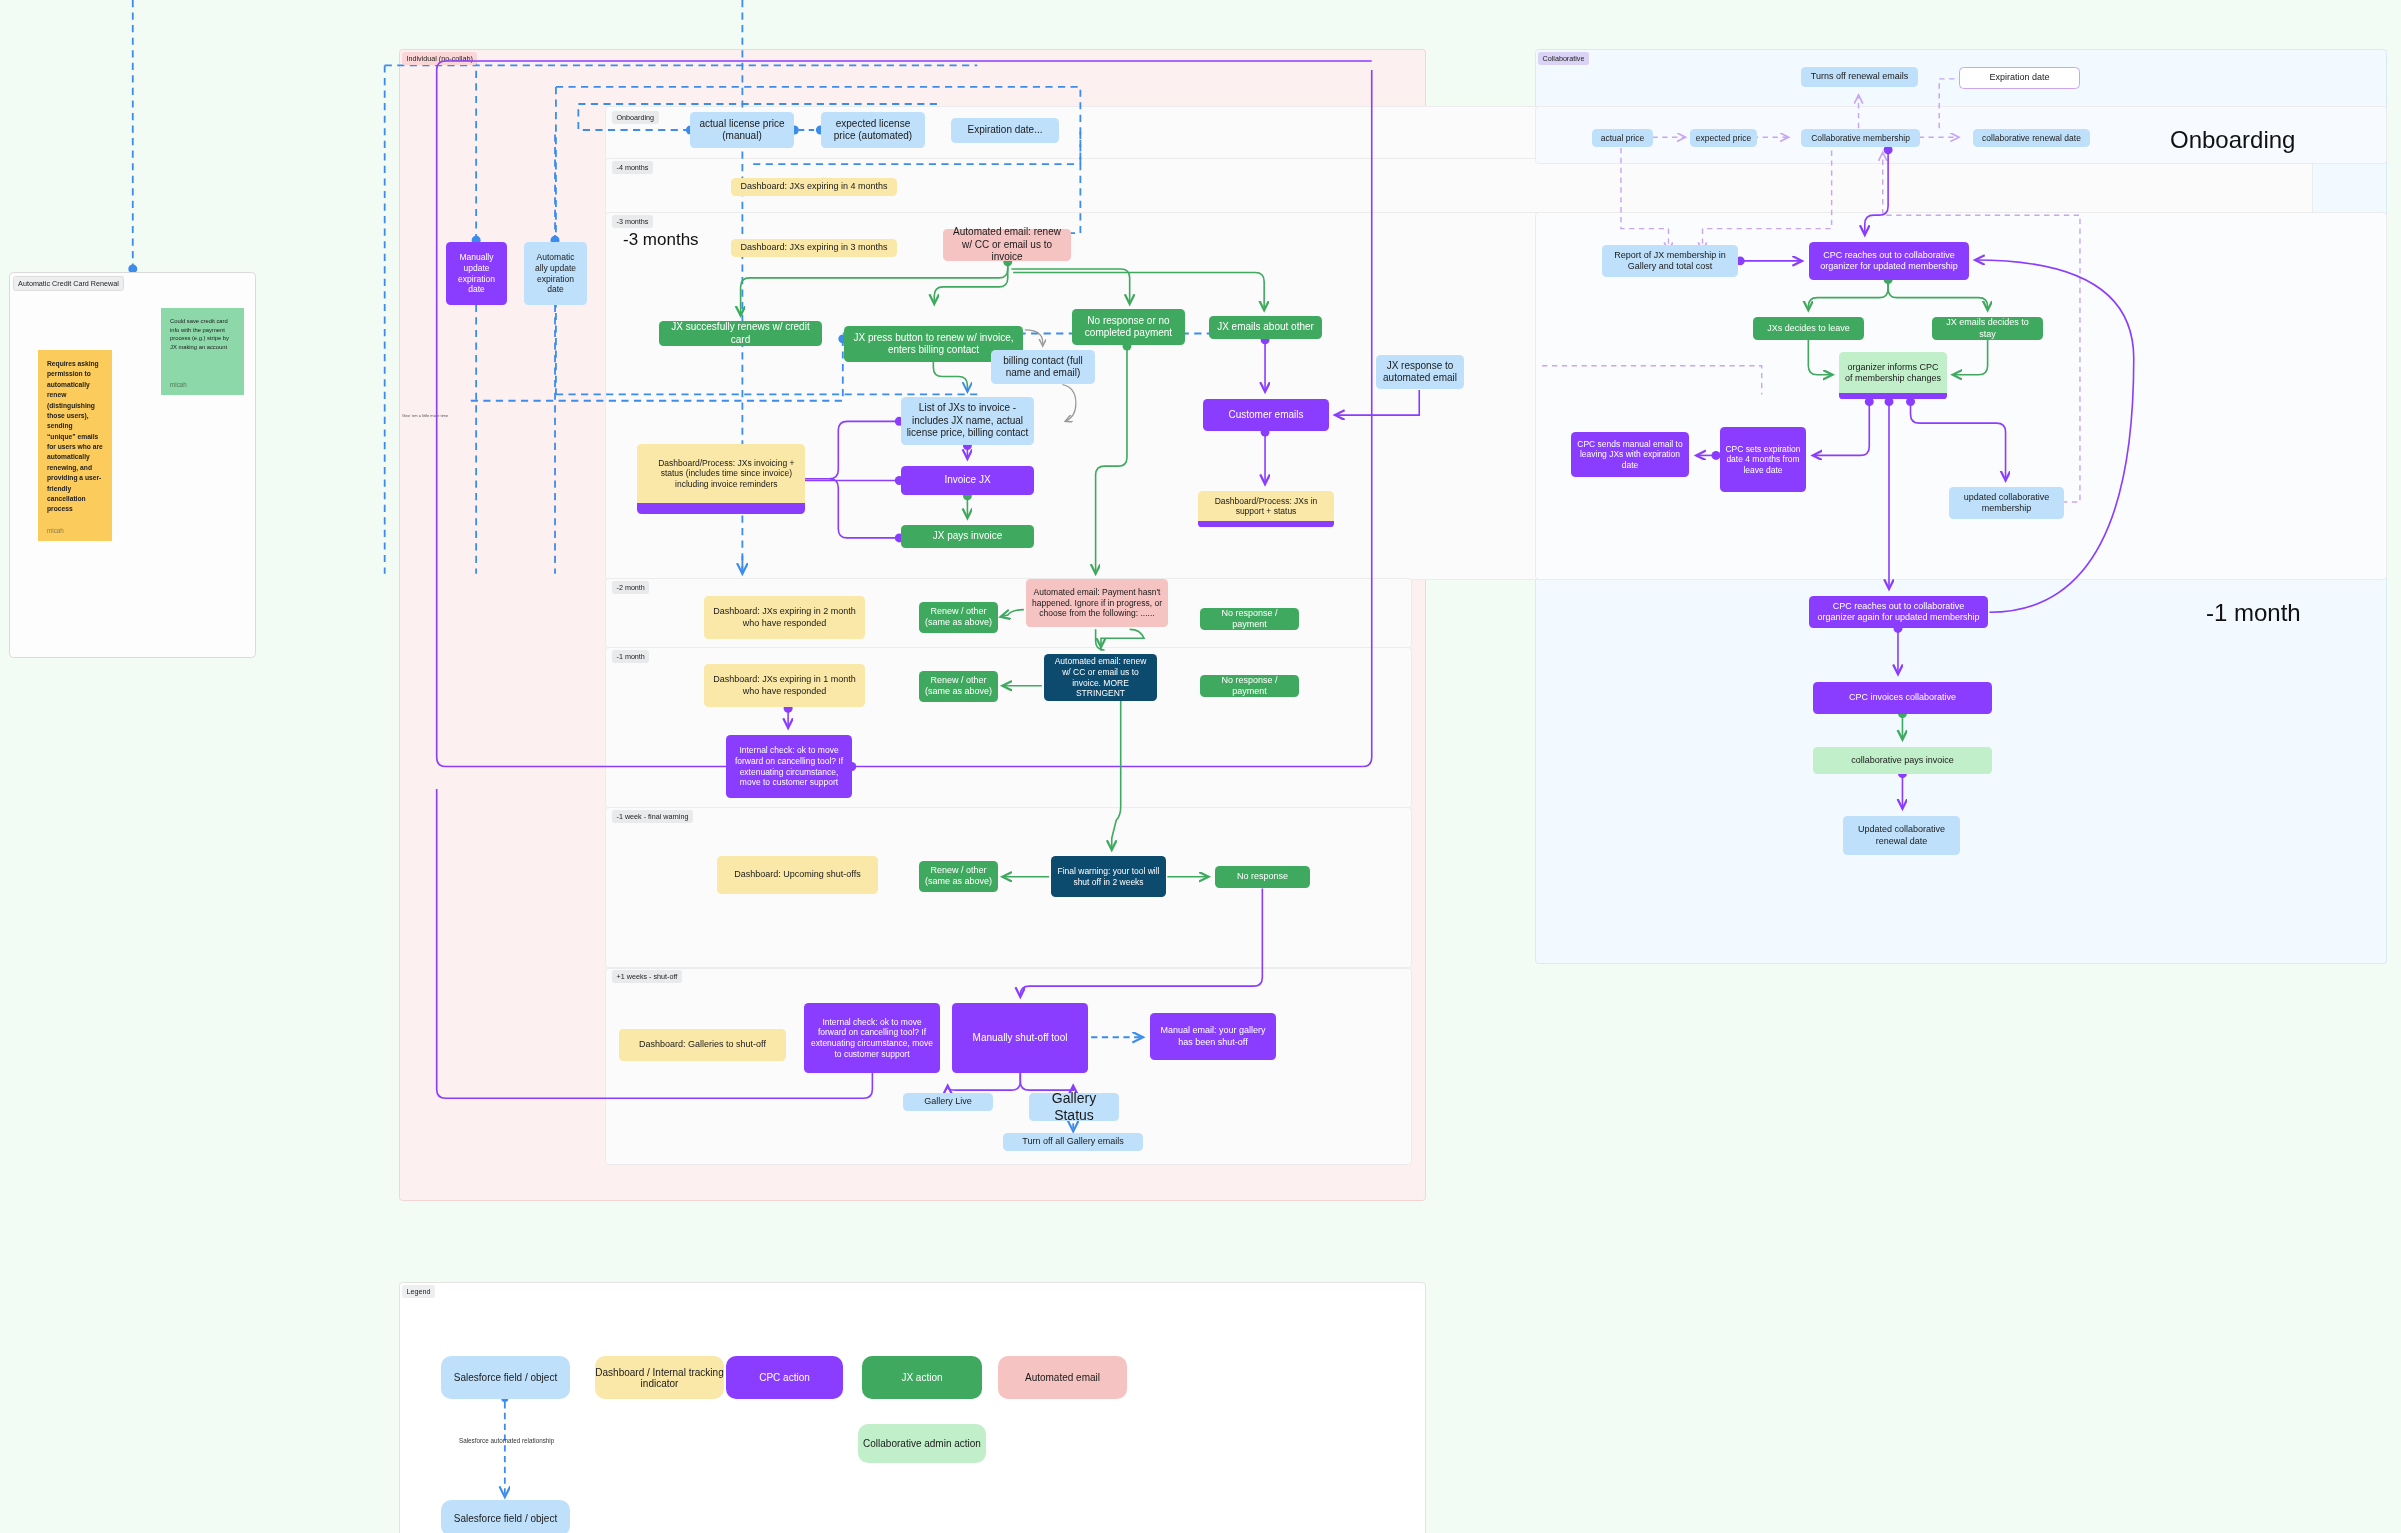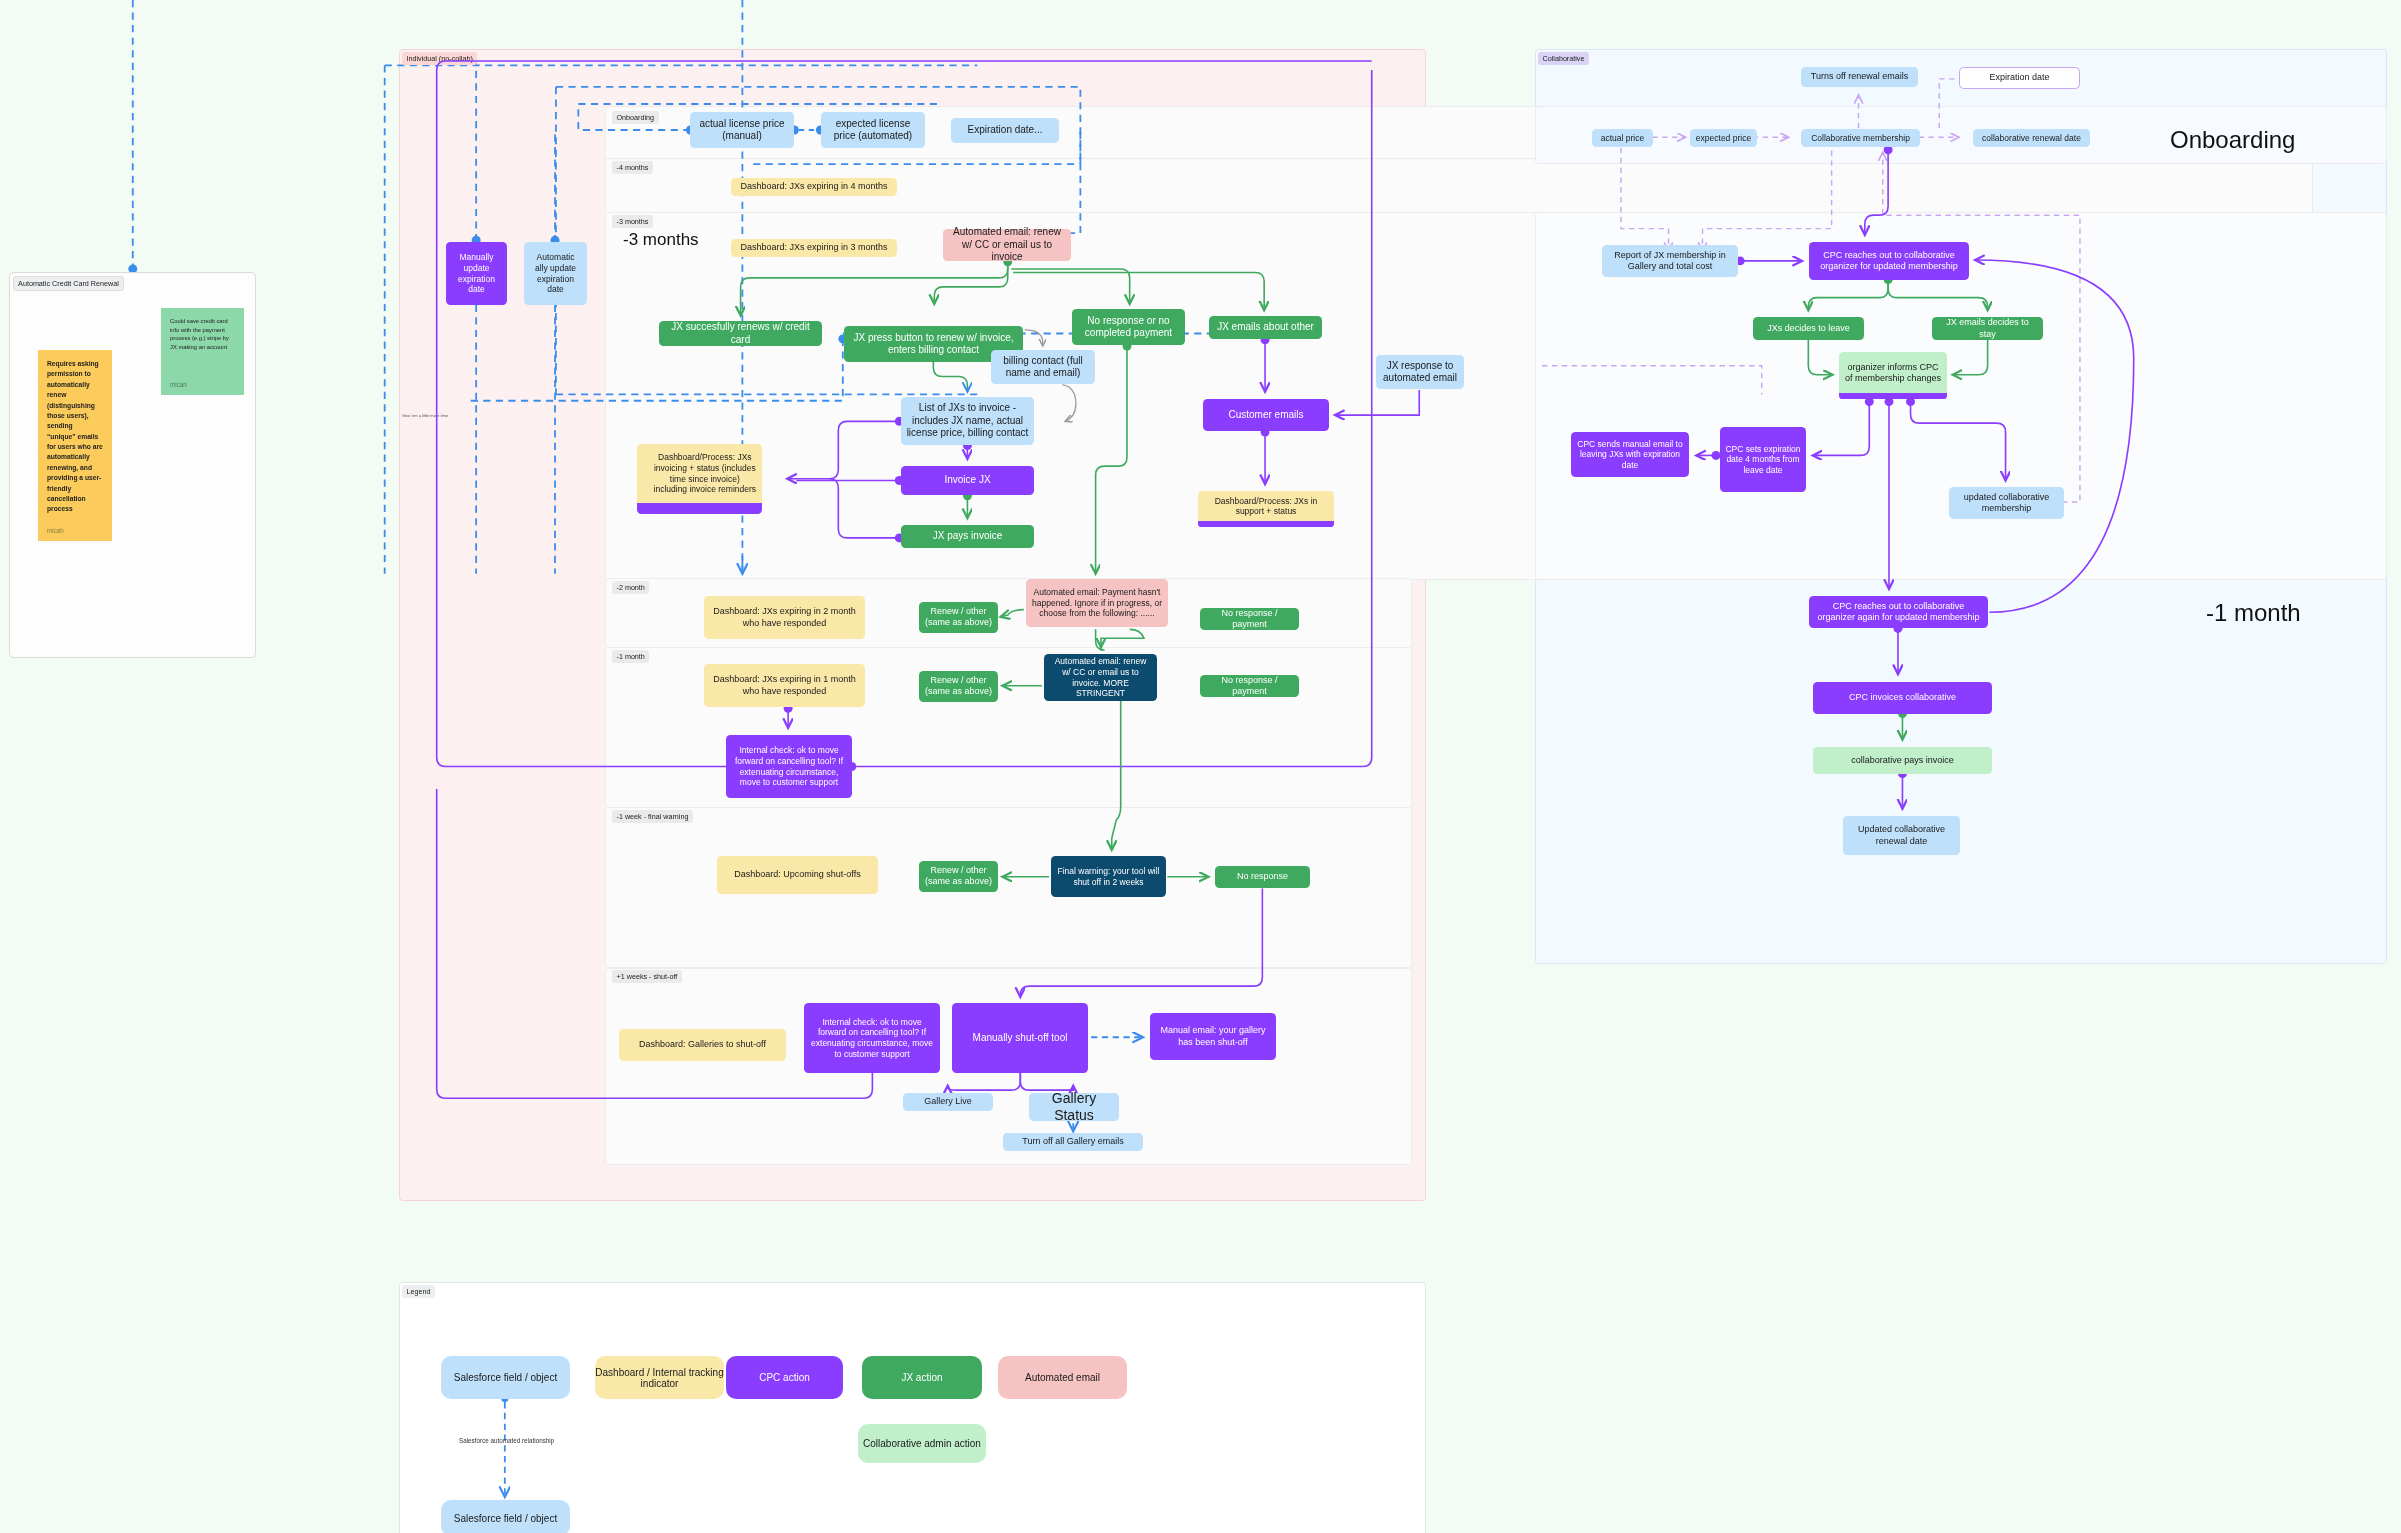--- a/index.html
+++ b/index.html
@@ -306,21 +306,21 @@
   <div class="node jx" style="left:1072px;top:309px;width:113px;height:36px;">No response or no completed payment</div>
   <div class="node jx" style="left:1209px;top:316px;width:113px;height:23px;">JX emails about other</div>
 
   <div class="node salesforce" style="left:991px;top:350px;width:104px;height:34px;">billing contact (full name and email)</div>
   <div class="node salesforce" style="left:1376px;top:355px;width:88px;height:34px;">JX response to automated email</div>
 
   <div class="node cpc" style="left:1203px;top:399px;width:126px;height:32px;">Customer emails</div>
 
   <div class="node salesforce" style="left:901px;top:397px;width:133px;height:48px;">List of JXs to invoice - includes JX name, actual license price, billing contact</div>
 
-  <div class="node dashboard footbar" style="left:637px;top:444px;width:125px;height:70px;font-size:8.5px;padding-bottom:14.3px;position:absolute;padding-left:16px;">Dashboard/Process: JXs invoicing + status (includes time since invoice) including invoice reminders</div>
+  <div class="node dashboard footbar" style="left:637px;top:444px;width:168px;height:70px;font-size:8.5px;padding-bottom:14.3px;position:absolute;padding-left:16px;">Dashboard/Process: JXs invoicing + status (includes time since invoice) including invoice reminders</div>
 
   <div class="node dashboard footbar2" style="left:1198px;top:491px;width:136px;height:36px;font-size:8.5px;padding-bottom:9px;">Dashboard/Process: JXs in support + status</div>
 
   <div class="node cpc" style="left:901px;top:466px;width:133px;height:29px;">Invoice JX</div>
   <div class="node jx" style="left:901px;top:525px;width:133px;height:23px;">JX pays invoice</div>
 
   <div class="node dashboard" style="left:704px;top:596px;width:161px;height:43px;font-size:9px;">Dashboard: JXs expiring in 2 month who have responded</div>
   <div class="node jx" style="left:919px;top:602px;width:79px;height:30.5px;font-size:9px;">Renew / other (same as above)</div>
   <div class="node email" style="left:1026px;top:579px;width:142px;height:48px;font-size:8.5px;">Automated email: Payment hasn't happened. Ignore if in progress, or choose from the following: ......</div>
   <div class="node jx" style="left:1200px;top:608px;width:99px;height:21.5px;font-size:9px;">No response / payment</div>

